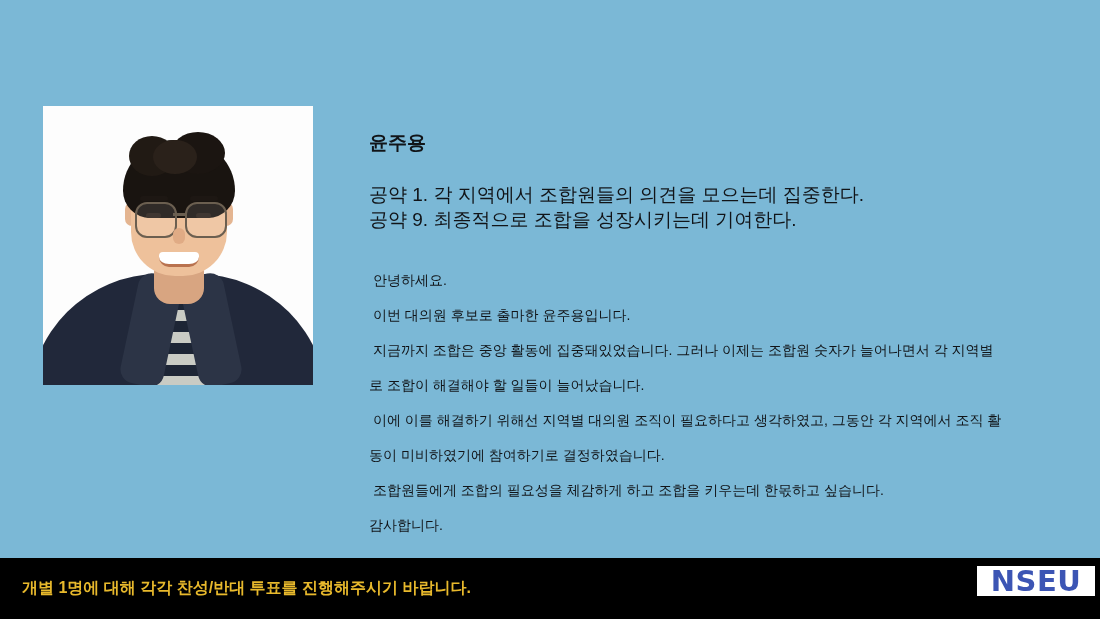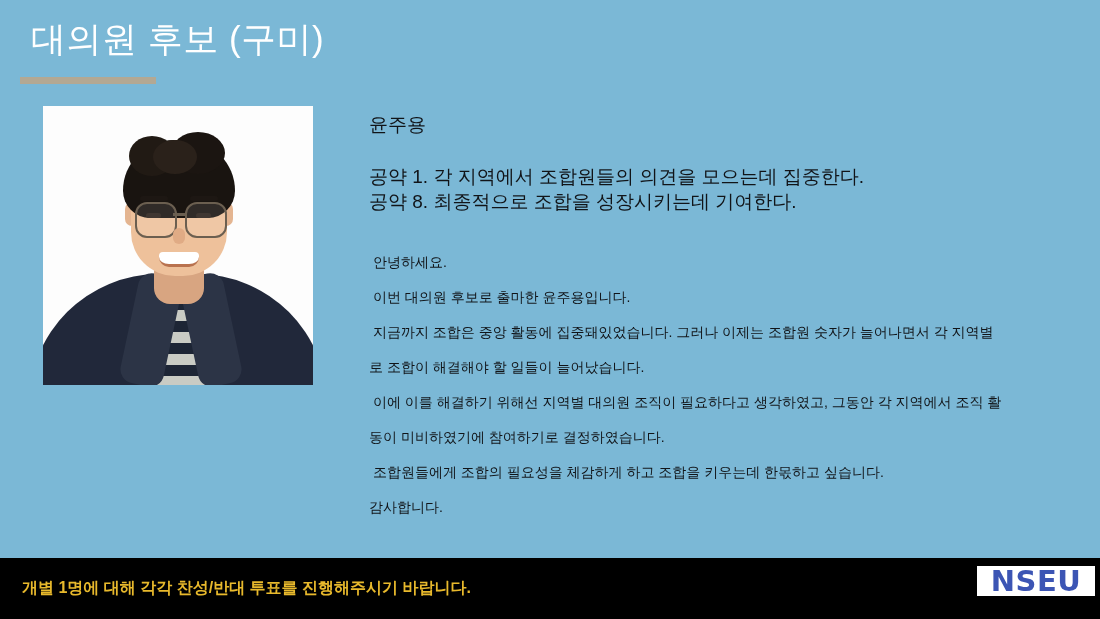--- a/index.html
+++ b/index.html
@@ -277,22 +277,22 @@
   #content-text {
     position: absolute;
     left: 369px;
     top: 112px;
     width: 636px;
   }
   #candidate-name {
     font-size: 19px;
     line-height: 26px;
     color: #111418;
-    margin: 0 0 26px 0;
-    font-weight: 400;
+    margin: 18px 0 26px 0;
+    font-weight: 700;
   }
   .pledge-list {
     margin: 8px 0 31px 0;
     padding: 0;
     list-style: none;
   }
   .pledge-item {
     font-size: 19px;
     line-height: 25px;
     color: #111418;
@@ -342,24 +342,20 @@
     color: #3c55b4;
     letter-spacing: 0.5px;
     font-family: "DejaVu Sans", "Liberation Sans", sans-serif;
   }
 </style>
 </head>
 <body>
 
 <div id="slide">
 
-  <div id="title-area">
-    <div id="page-title">대의원 후보 (구미)</div>
-    <div id="title-accent-bar"></div>
-  </div>
 
   <div id="portrait-frame">
     <div id="portrait-photo">
       <div class="p-shoulders"></div>
       <div class="p-shirt">
         <div class="p-stripe" style="top:8px;"></div>
         <div class="p-stripe" style="top:30px;"></div>
         <div class="p-stripe" style="top:52px;"></div>
         <div class="p-stripe" style="top:74px;"></div>
       </div>
@@ -384,21 +380,21 @@
       <div class="p-mouth"></div>
     </div>
   </div>
 
   <div id="content-text">
 
     <div id="candidate-name">윤주용</div>
 
     <ul class="pledge-list">
       <li class="pledge-item">공약 1. 각 지역에서 조합원들의 의견을 모으는데 집중한다.</li>
-      <li class="pledge-item">공약 8. 최종적으로 조합을 성장시키는데 기여한다.</li>
+      <li class="pledge-item">공약 9. 최종적으로 조합을 성장시키는데 기여한다.</li>
     </ul>
 
     <p class="speech-para" style="white-space: pre-wrap;"> 안녕하세요.
  이번 대의원 후보로 출마한 윤주용입니다.
  지금까지 조합은 중앙 활동에 집중돼있었습니다. 그러나 이제는 조합원 숫자가 늘어나면서 각 지역별로 조합이 해결해야 할 일들이 늘어났습니다.
  이에 이를 해결하기 위해선 지역별 대의원 조직이 필요하다고 생각하였고, 그동안 각 지역에서 조직 활동이 미비하였기에 참여하기로 결정하였습니다.
  조합원들에게 조합의 필요성을 체감하게 하고 조합을 키우는데 한몫하고 싶습니다.
 감사합니다.</p>
   </div>
 

